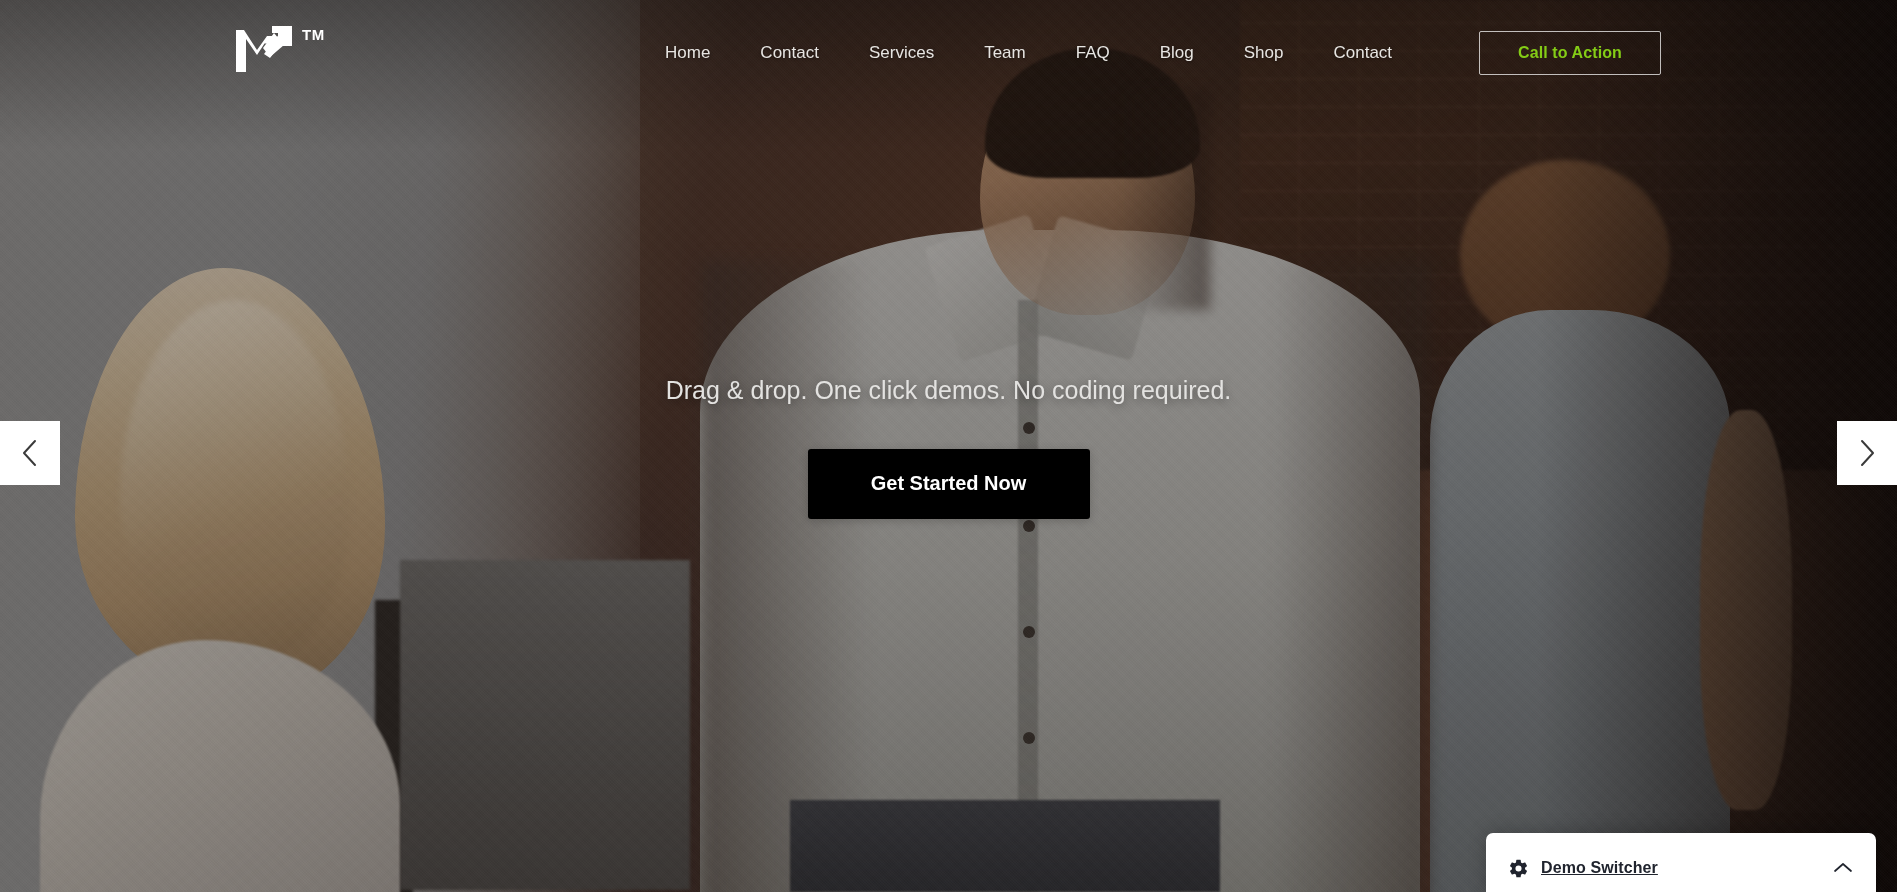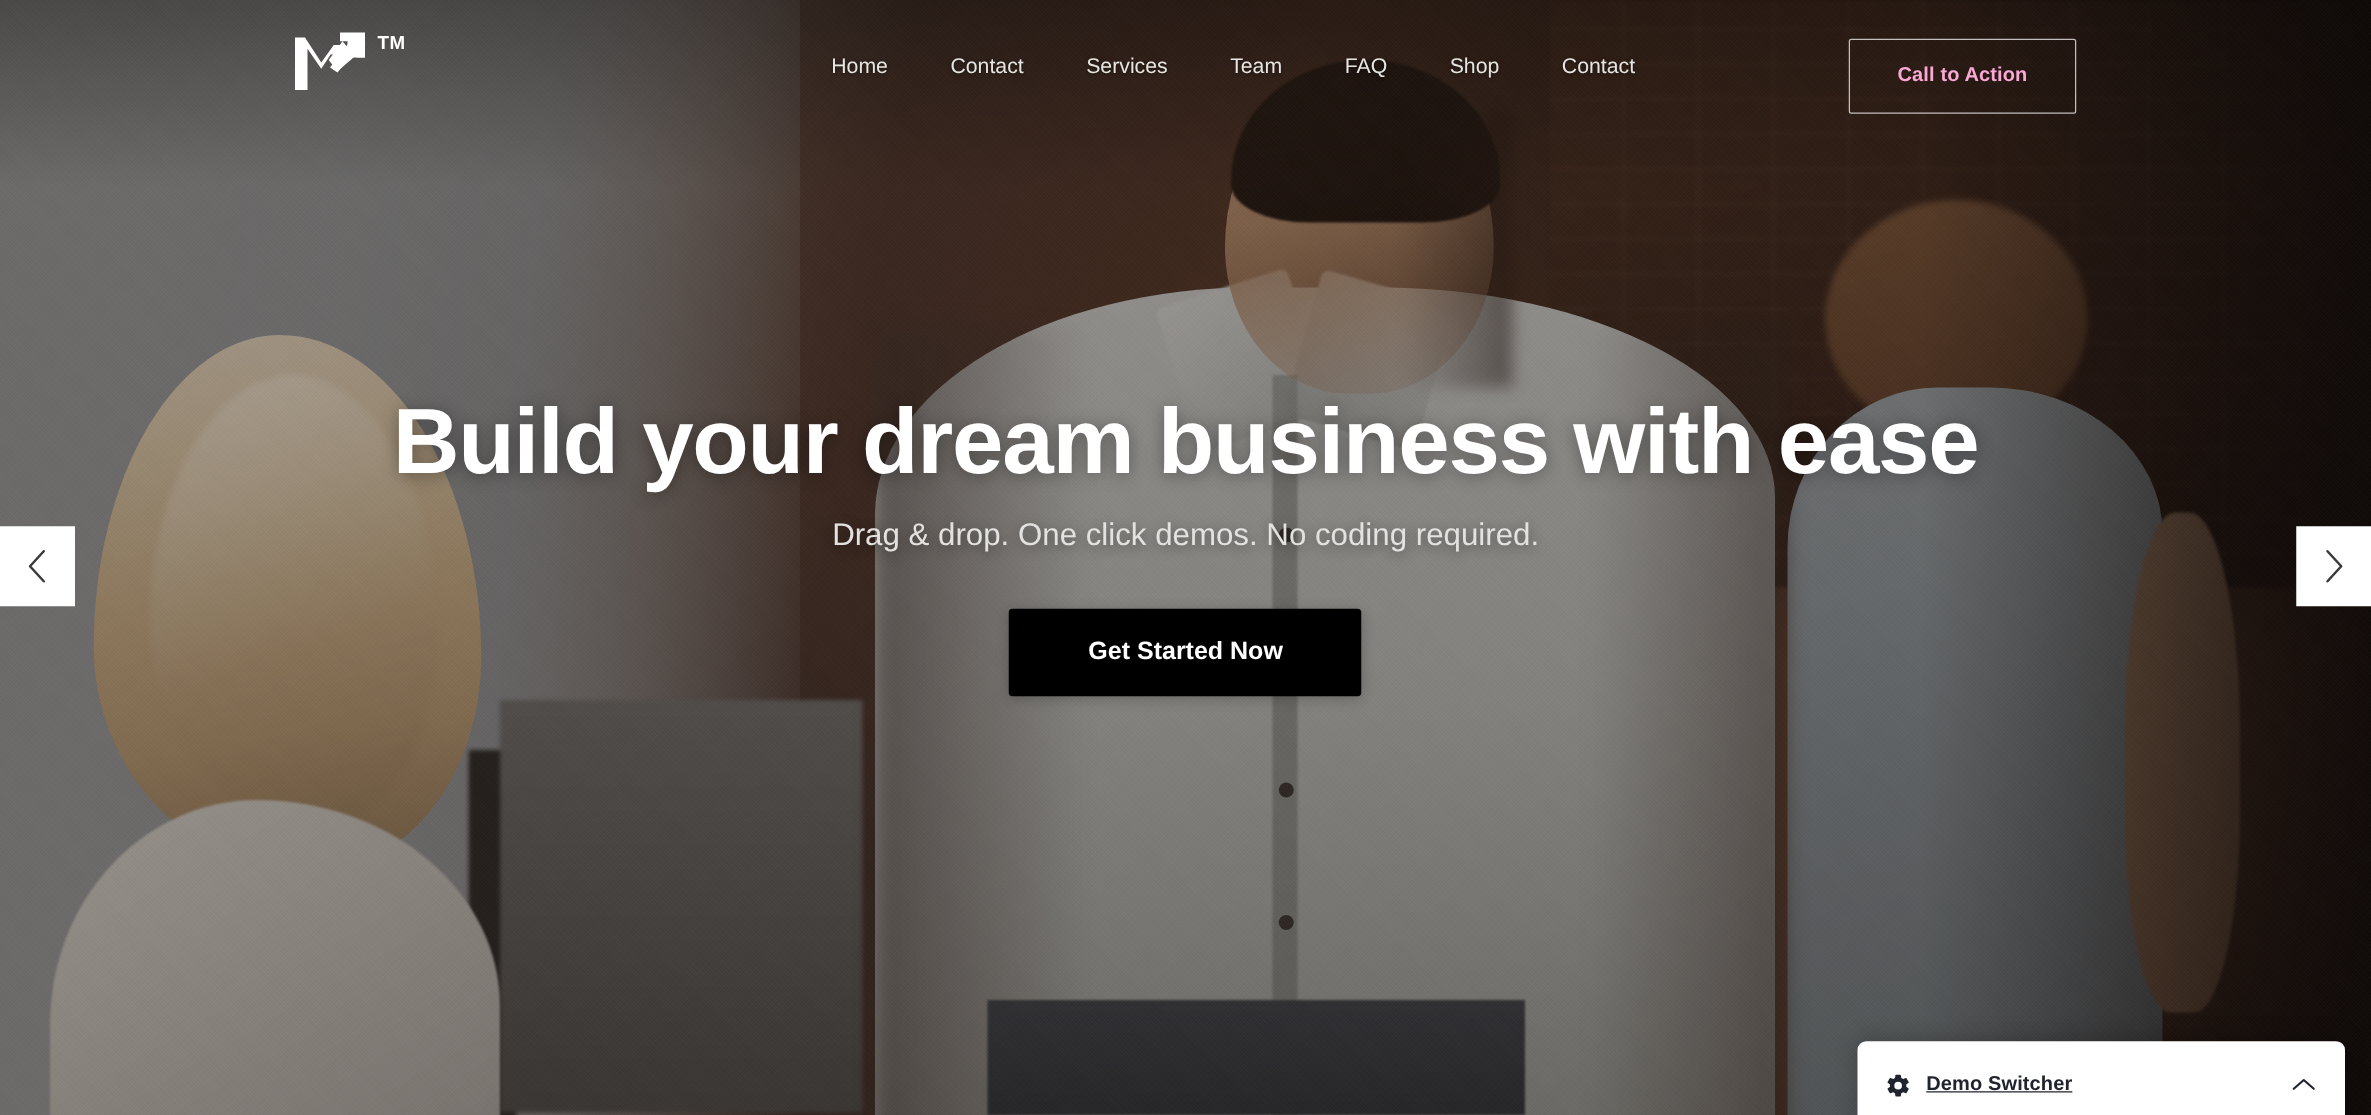--- a/index.html
+++ b/index.html
@@ -202,23 +202,23 @@
     display:flex; align-items:center; gap:0;
   }
   .nav-item {
     color:#e7e5e2; font-size:17px; font-weight:400;
     padding:0 25px; line-height:106px; cursor:pointer;
     text-decoration:none; white-space:nowrap;
     text-shadow:0 1px 3px rgba(0,0,0,.45);
   }
   .cta-btn {
     position:absolute; left:1479px; top:31px;
-    width:182px; height:60px;
+    width:182px; height:44px;
     border:1px solid rgba(255,255,255,.72);
-    background:transparent; color:#f9a8d4;
+    background:transparent; color:#84cc16;
     font-size:16px; font-weight:700;
     display:flex; align-items:center; justify-content:center;
     cursor:pointer; border-radius:2px;
     font-family:"Liberation Sans", sans-serif;
     letter-spacing:.1px;
   }
 
   
   .hero {
     position:absolute; left:0; top:0; width:1897px; height:892px;
@@ -341,30 +341,30 @@
       </span>
       <span class="logo-tm">TM</span>
     </div>
 
     <nav class="nav">
       <a class="nav-item" href="#">Home</a>
       <a class="nav-item" href="#">Contact</a>
       <a class="nav-item" href="#">Services</a>
       <a class="nav-item" href="#">Team</a>
       <a class="nav-item" href="#">FAQ</a>
+      <a class="nav-item" href="#">Blog</a>
       <a class="nav-item" href="#">Shop</a>
       <a class="nav-item" href="#">Contact</a>
     </nav>
 
     <button class="cta-btn">Call to Action</button>
   </div>
 
   <div class="hero">
     <div class="hero-inner">
-      <h1 class="hero-title">Build your dream business with ease</h1>
       <p class="hero-sub">Drag &amp; drop. One click demos. No coding required.</p>
       <button class="hero-cta">Get Started Now</button>
     </div>
   </div>
 
   <div class="arrow arrow-left">
     <span>
       <svg width="20" height="30" viewBox="0 0 20 30" aria-hidden="true">
         <polyline points="15,3 4,15 15,27" fill="none" stroke="#3a3a3a" stroke-width="2" stroke-linecap="round" stroke-linejoin="round"></polyline>
       </svg>

